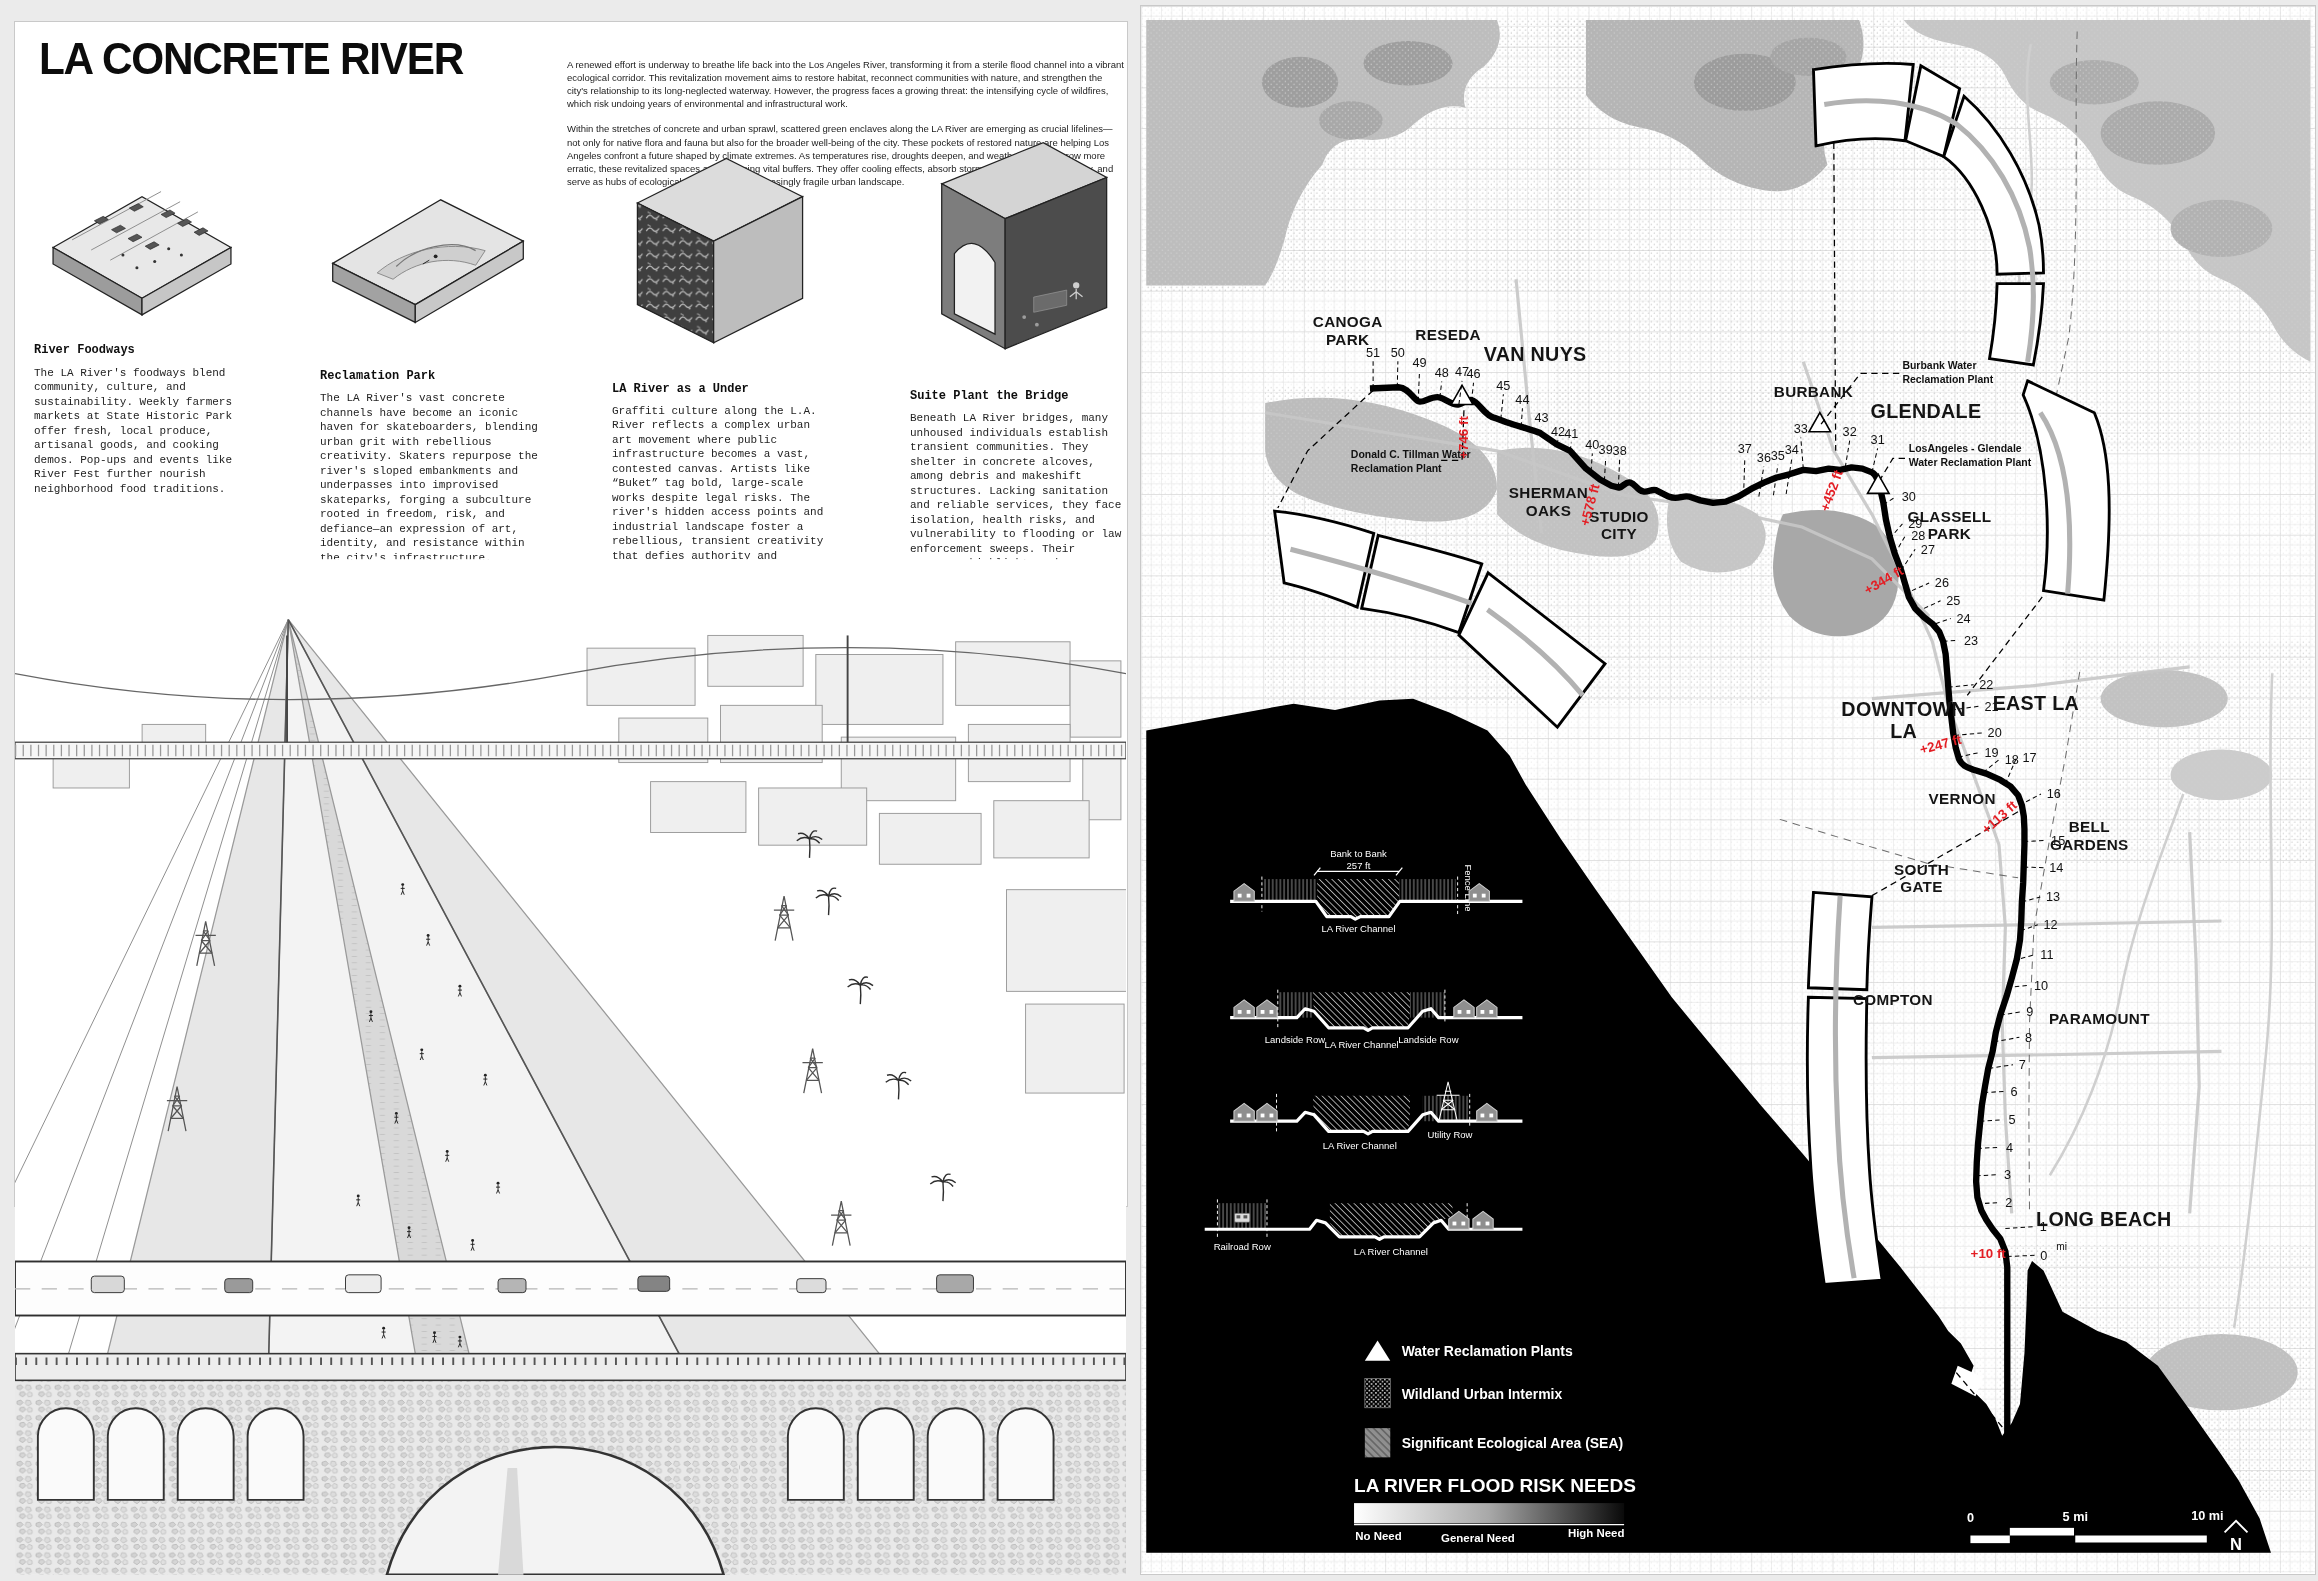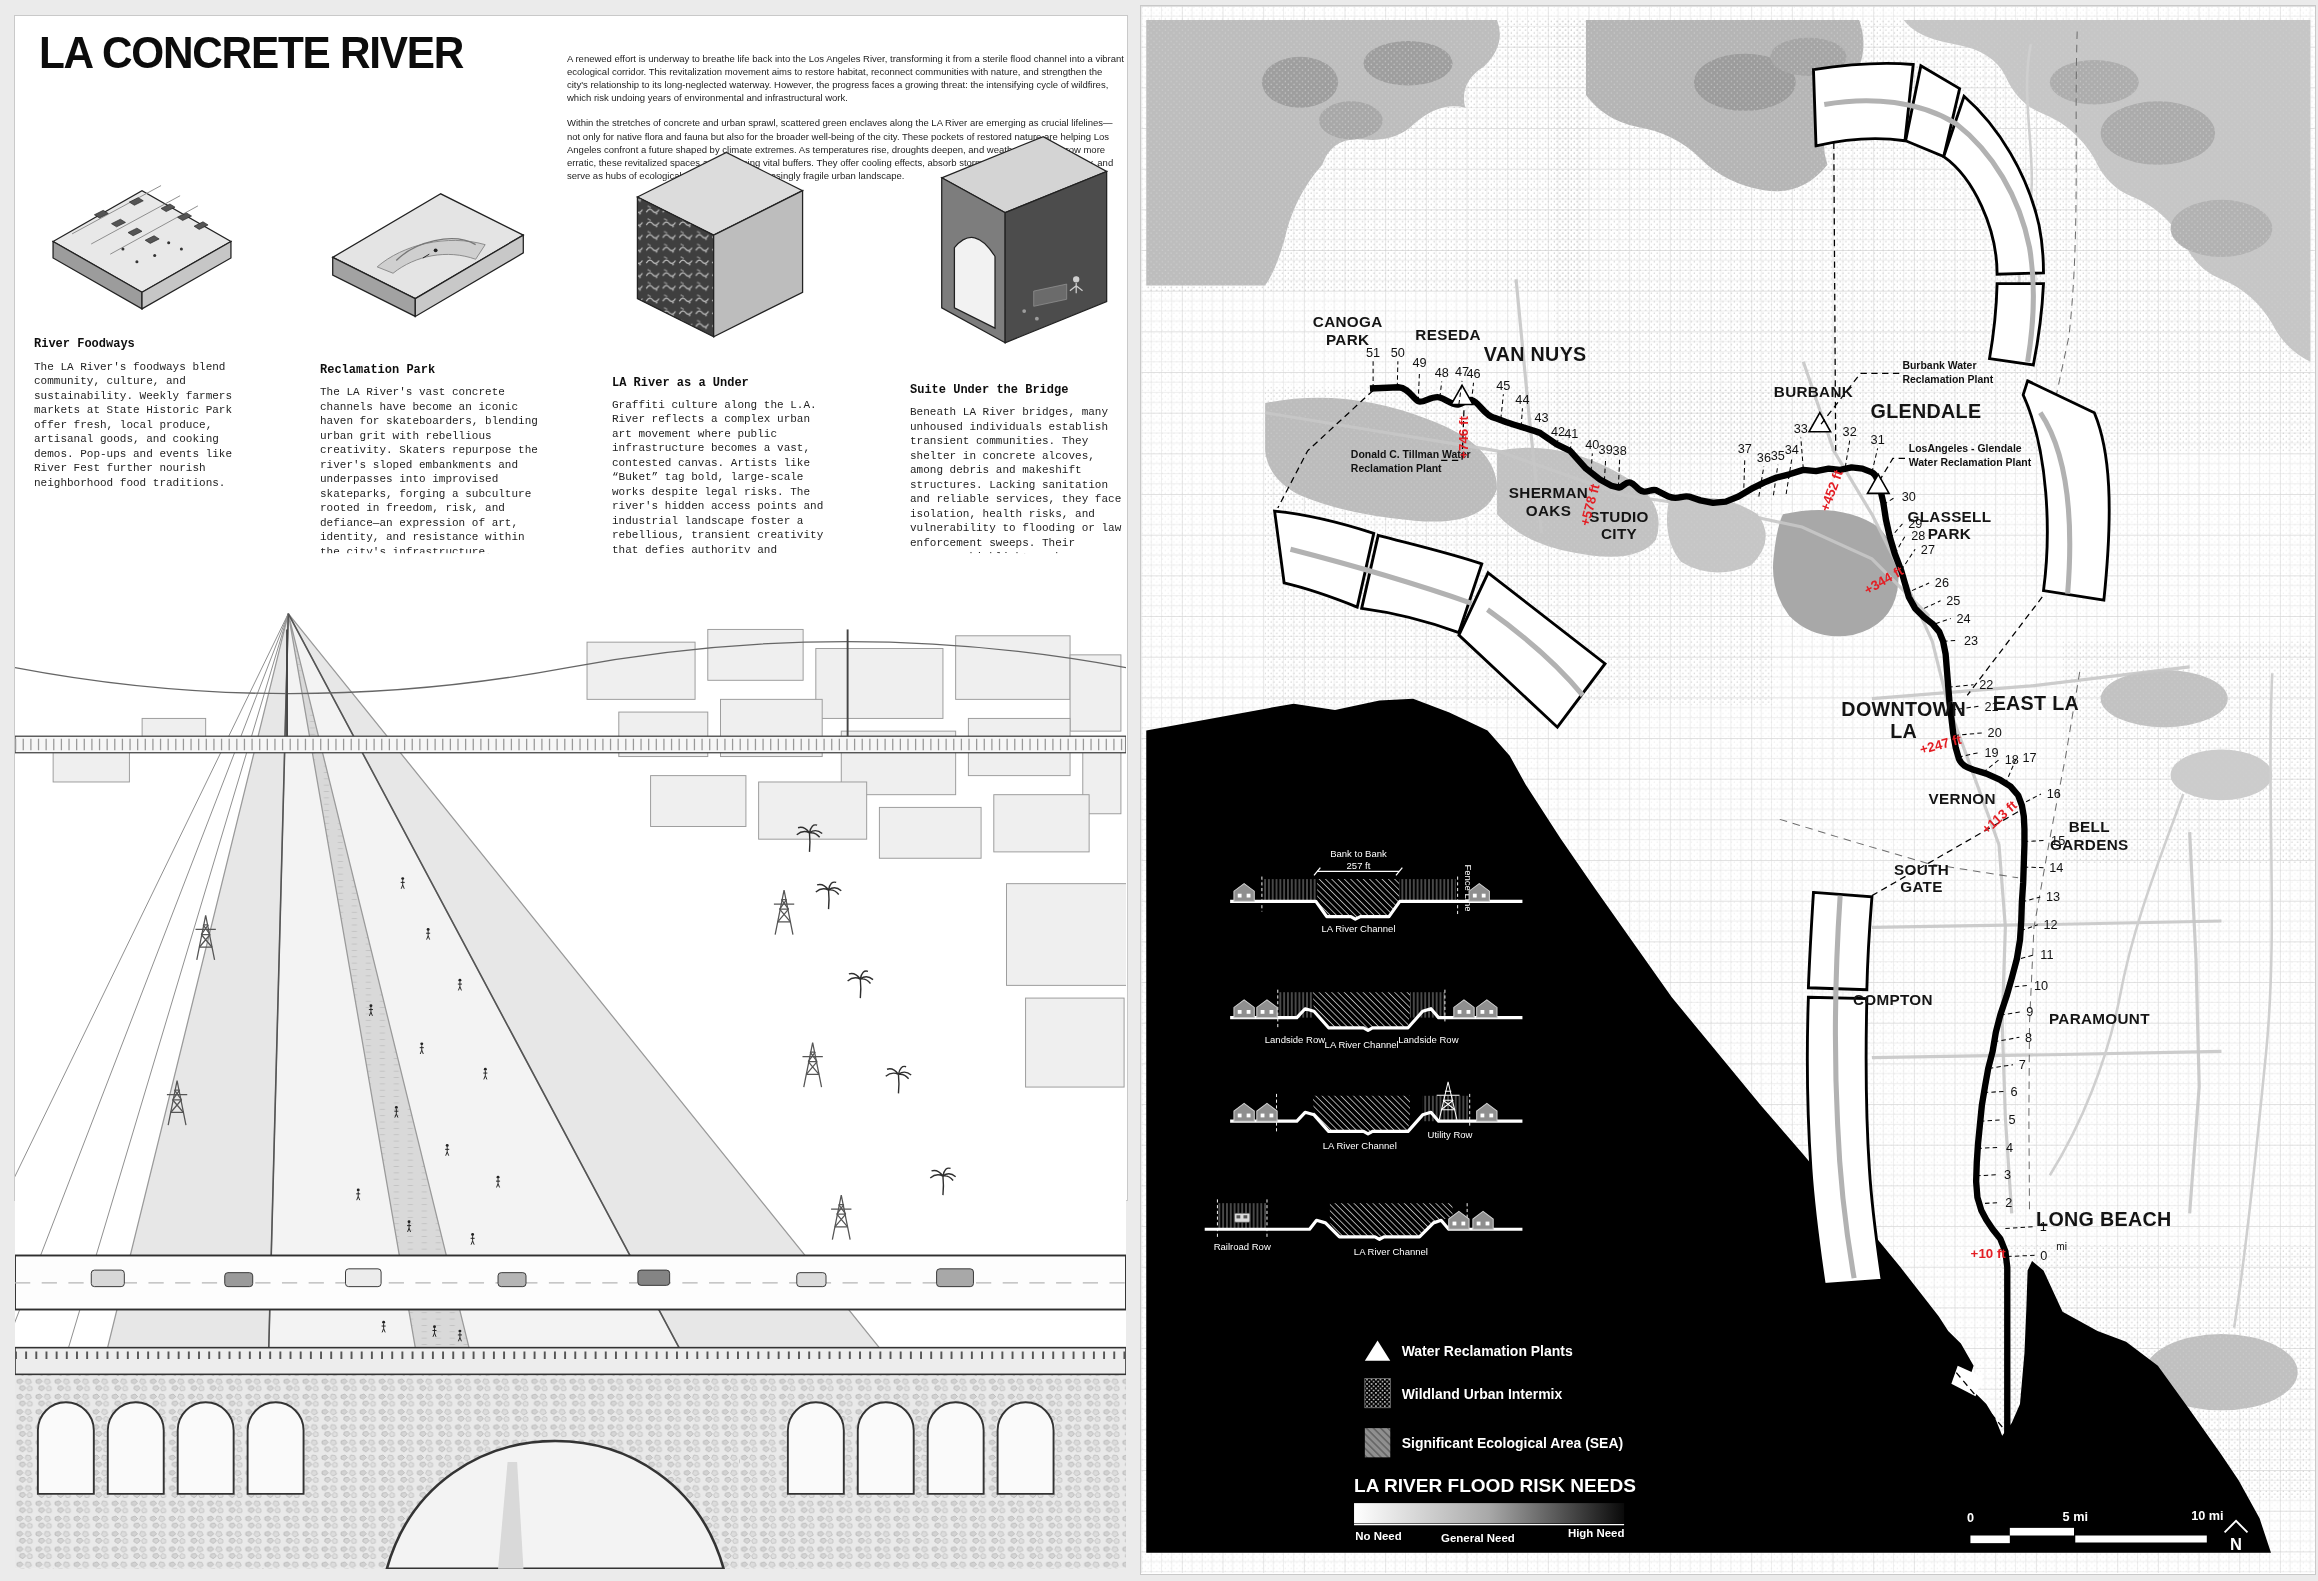--- a/index.html
+++ b/index.html
@@ -1,18 +1,18 @@
 <!DOCTYPE html>
 <html style="font-size:10.2px"><head>
 <meta charset="utf-8">
 <style>
   html,body{margin:0;padding:0;background:#ebebeb;}
   .page{position:relative;width:2319px;height:1582px;background:#ebebeb;font-family:"Liberation Sans",sans-serif;overflow:hidden;}
   .panel{position:absolute;background:#fff;border:1.3px solid #c9c9c9;box-sizing:border-box;}
-  .panel.left{left:14px;top:15px;width:1114px;height:1186px;}
+  .panel.left{left:14px;top:21px;width:1114px;height:1186px;}
   .panel.right{left:1140px;top:5.1px;width:1176px;height:1570px;}
   h1.title{position:absolute;left:24px;top:11.4px;margin:0;font-size:45px;font-weight:bold;letter-spacing:-1.3px;color:#0c0c0c;transform:scaleX(.94);transform-origin:left top;white-space:nowrap;}
   .intro{position:absolute;left:552px;top:14px;width:558px;font-size:9.5px;line-height:1.38;color:#1c1c1c;margin-top:22px;}
   .intro p{margin:0 0 12px 0;}
   .feat{position:absolute;top:73px;font-family:Liberation Mono, monospace;}
   .feat svg{display:block;margin:0 0 10.2px 0;}
   .feat h3{margin:0 0 8.3px 0;font-size:12px;font-weight:bold;color:#0e0e0e;}
   .feat p{margin:0;font-size:11px;line-height:1.32;color:#222;}
   .illus{position:absolute;left:0;top:537px;}
   
@@ -119,21 +119,21 @@
         <polygon points="150,195 310,130 310,335 150,400" fill="#4c4c4c" stroke="#222" stroke-width="2"></polygon>
         <path d="M70,345 L70,250 Q102,212 134,264 L134,377 Z" fill="#f2f2f2" stroke="#222" stroke-width="2"></path>
         <rect x="195" y="300" width="52" height="24" fill="#6b6b6b" stroke="#999" stroke-width="1" transform="skewY(-12) translate(0,60)"></rect>
         <g stroke="#cfcfcf" stroke-width="2" fill="none">
             <circle cx="262" cy="300" r="4" fill="#cfcfcf"></circle>
             <path d="M262,306 L262,322 M262,310 L252,318 M262,310 L272,318"></path>
           </g>
         <circle cx="180" cy="350" r="3" fill="#9d9d9d"></circle>
           <circle cx="200" cy="362" r="3" fill="#9d9d9d"></circle>
       </svg>
-      <h3>Suite Under the Bridge</h3>
+      <h3>Suite Plant the Bridge</h3>
       <p style="width:214px">Beneath LA River bridges, many unhoused individuals establish transient communities. They shelter in concrete alcoves, among debris and makeshift structures. Lacking sanitation and reliable services, they face isolation, health risks, and vulnerability to flooding or law enforcement sweeps. Their presence highlights urban inequality and a dire need for compassionate intervention.</p>
     </div>
 
     <svg class="illus" width="1111" height="1016" viewBox="0 0 1748 1598">
       <defs>
         <pattern id="peb" width="30" height="24" patternUnits="userSpaceOnUse">
           <rect width="30" height="24" fill="#e9e9e9"></rect>
           <path d="M3,5 l6,-2 4,4 -5,4 -5,-2 z" fill="#d2d2d2" stroke="#adadad" stroke-width="1"></path>
           <path d="M18,3 l6,1 2,5 -6,3 -4,-4 z" fill="#dcdcdc" stroke="#b3b3b3" stroke-width="1"></path>
           <path d="M8,15 l6,-1 3,4 -5,4 -5,-3 z" fill="#d6d6d6" stroke="#ababab" stroke-width="1"></path>

